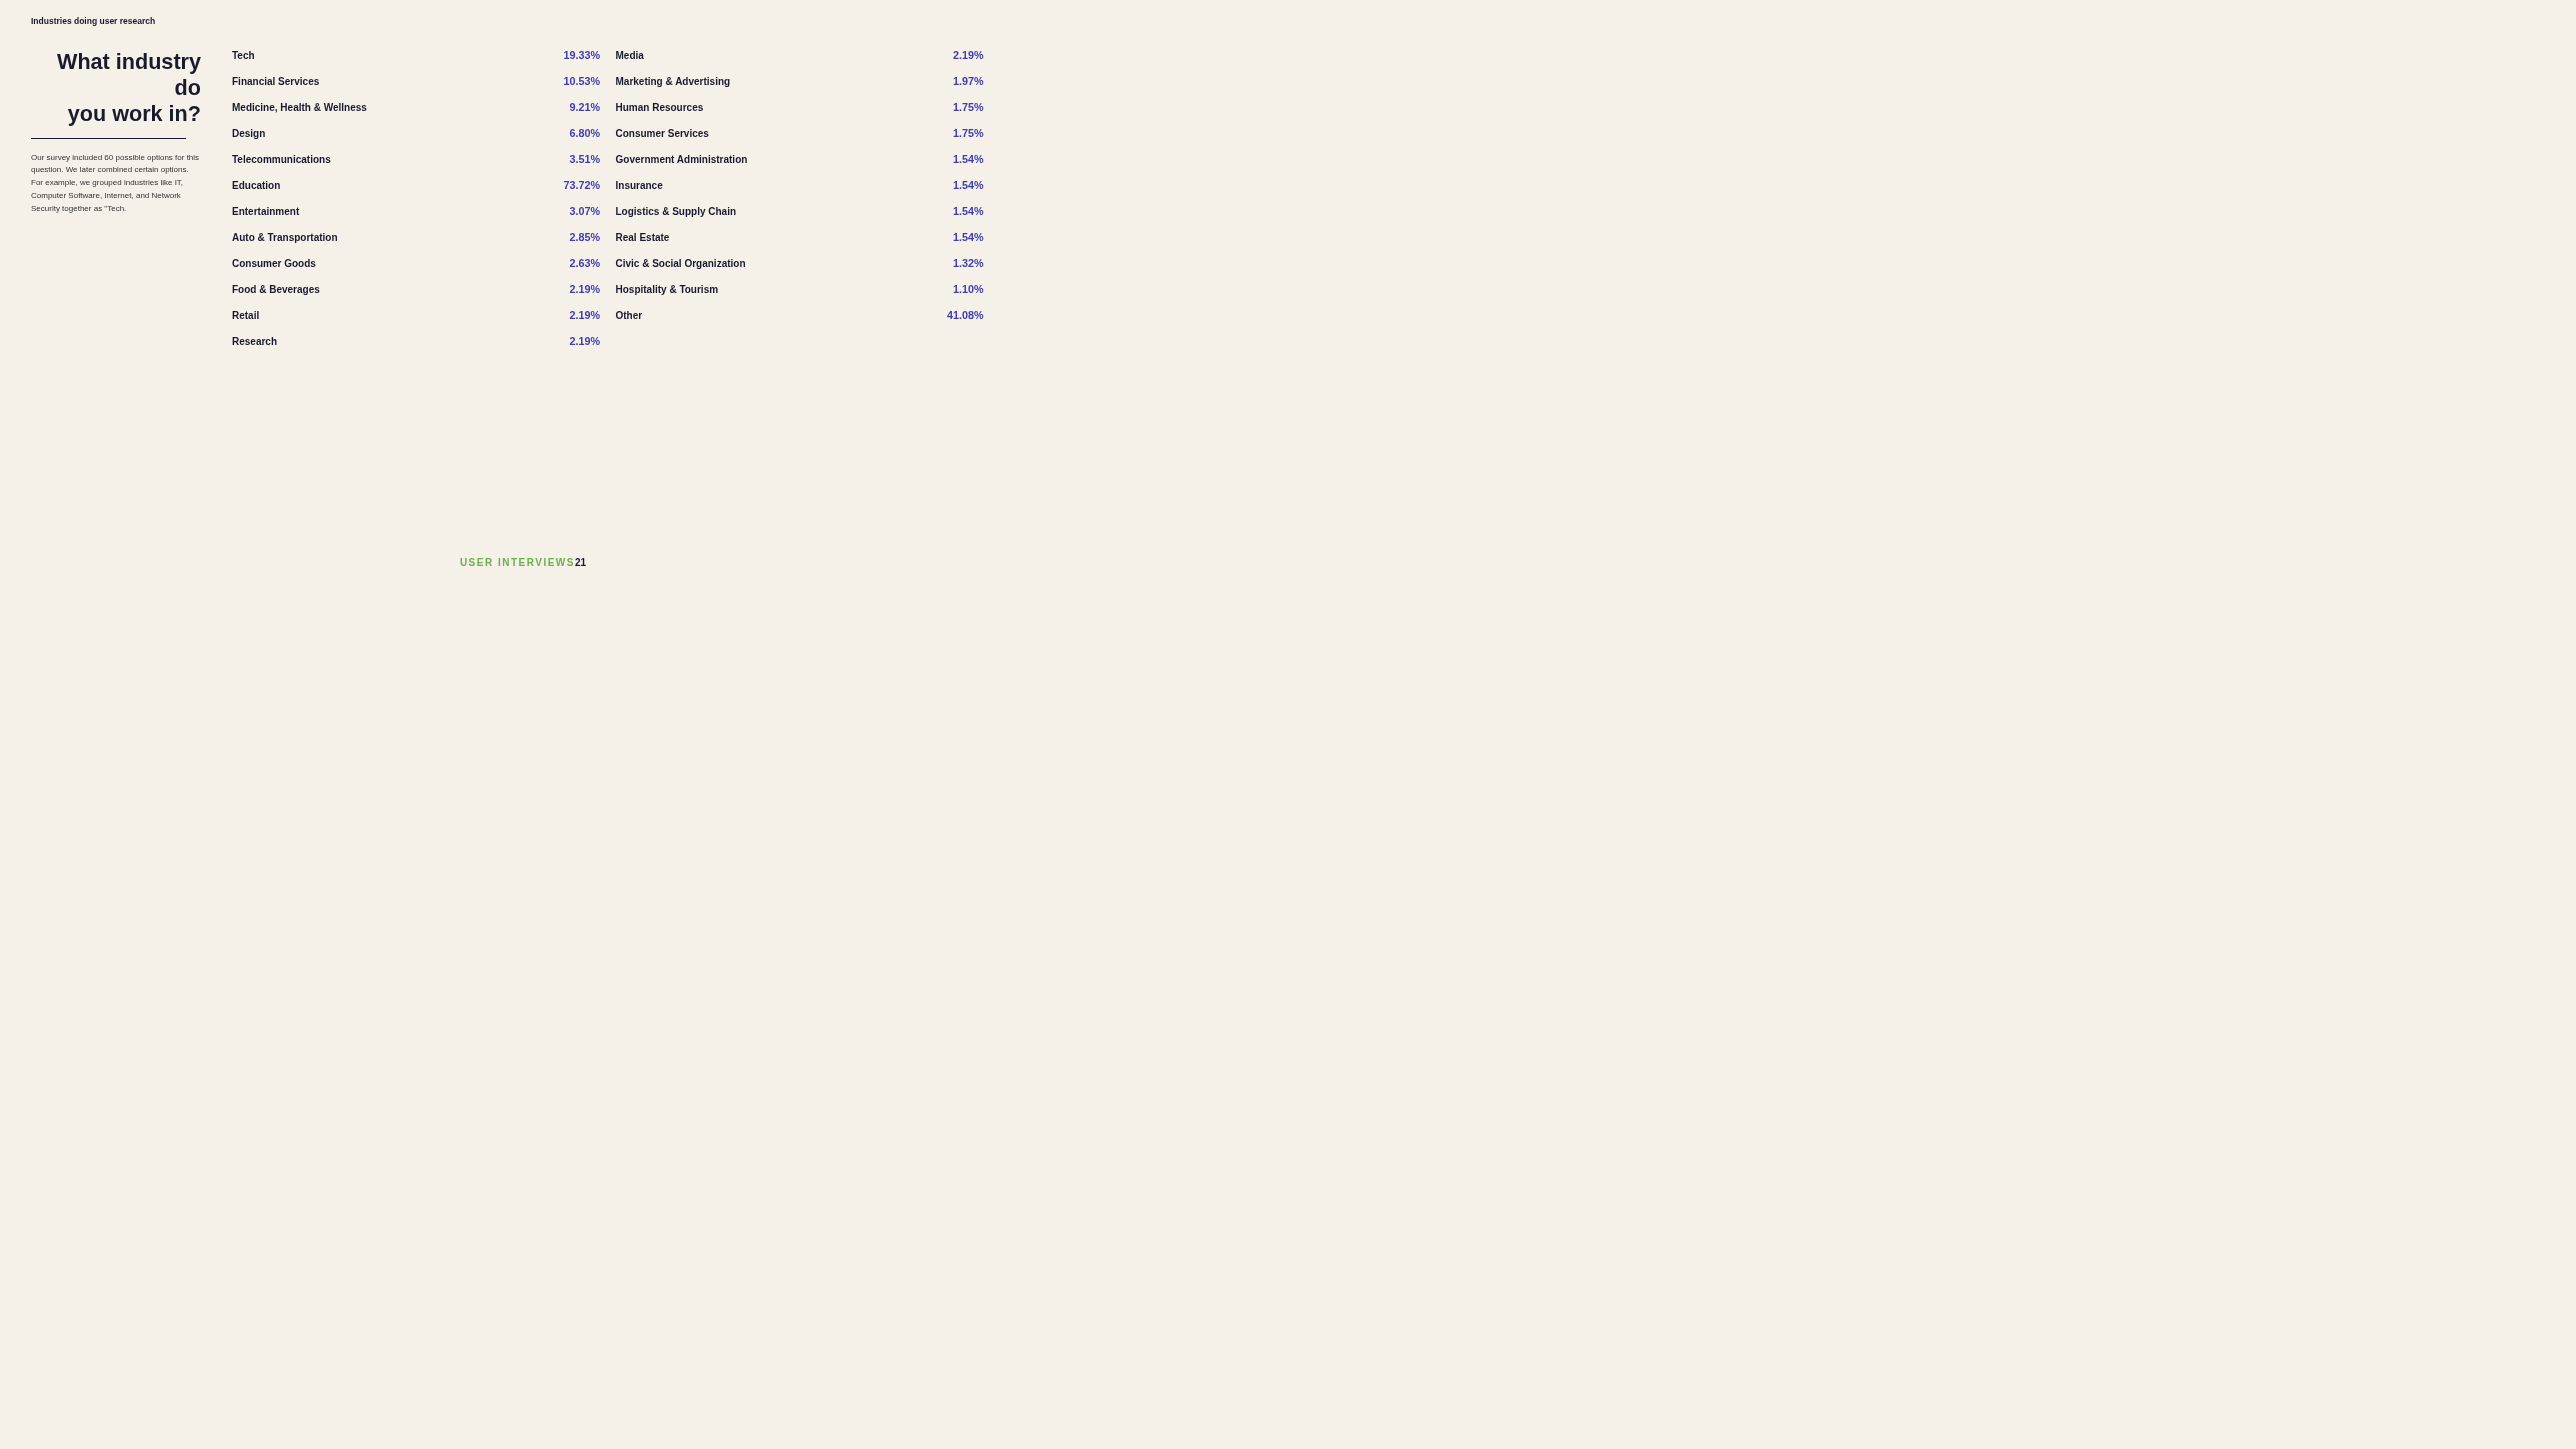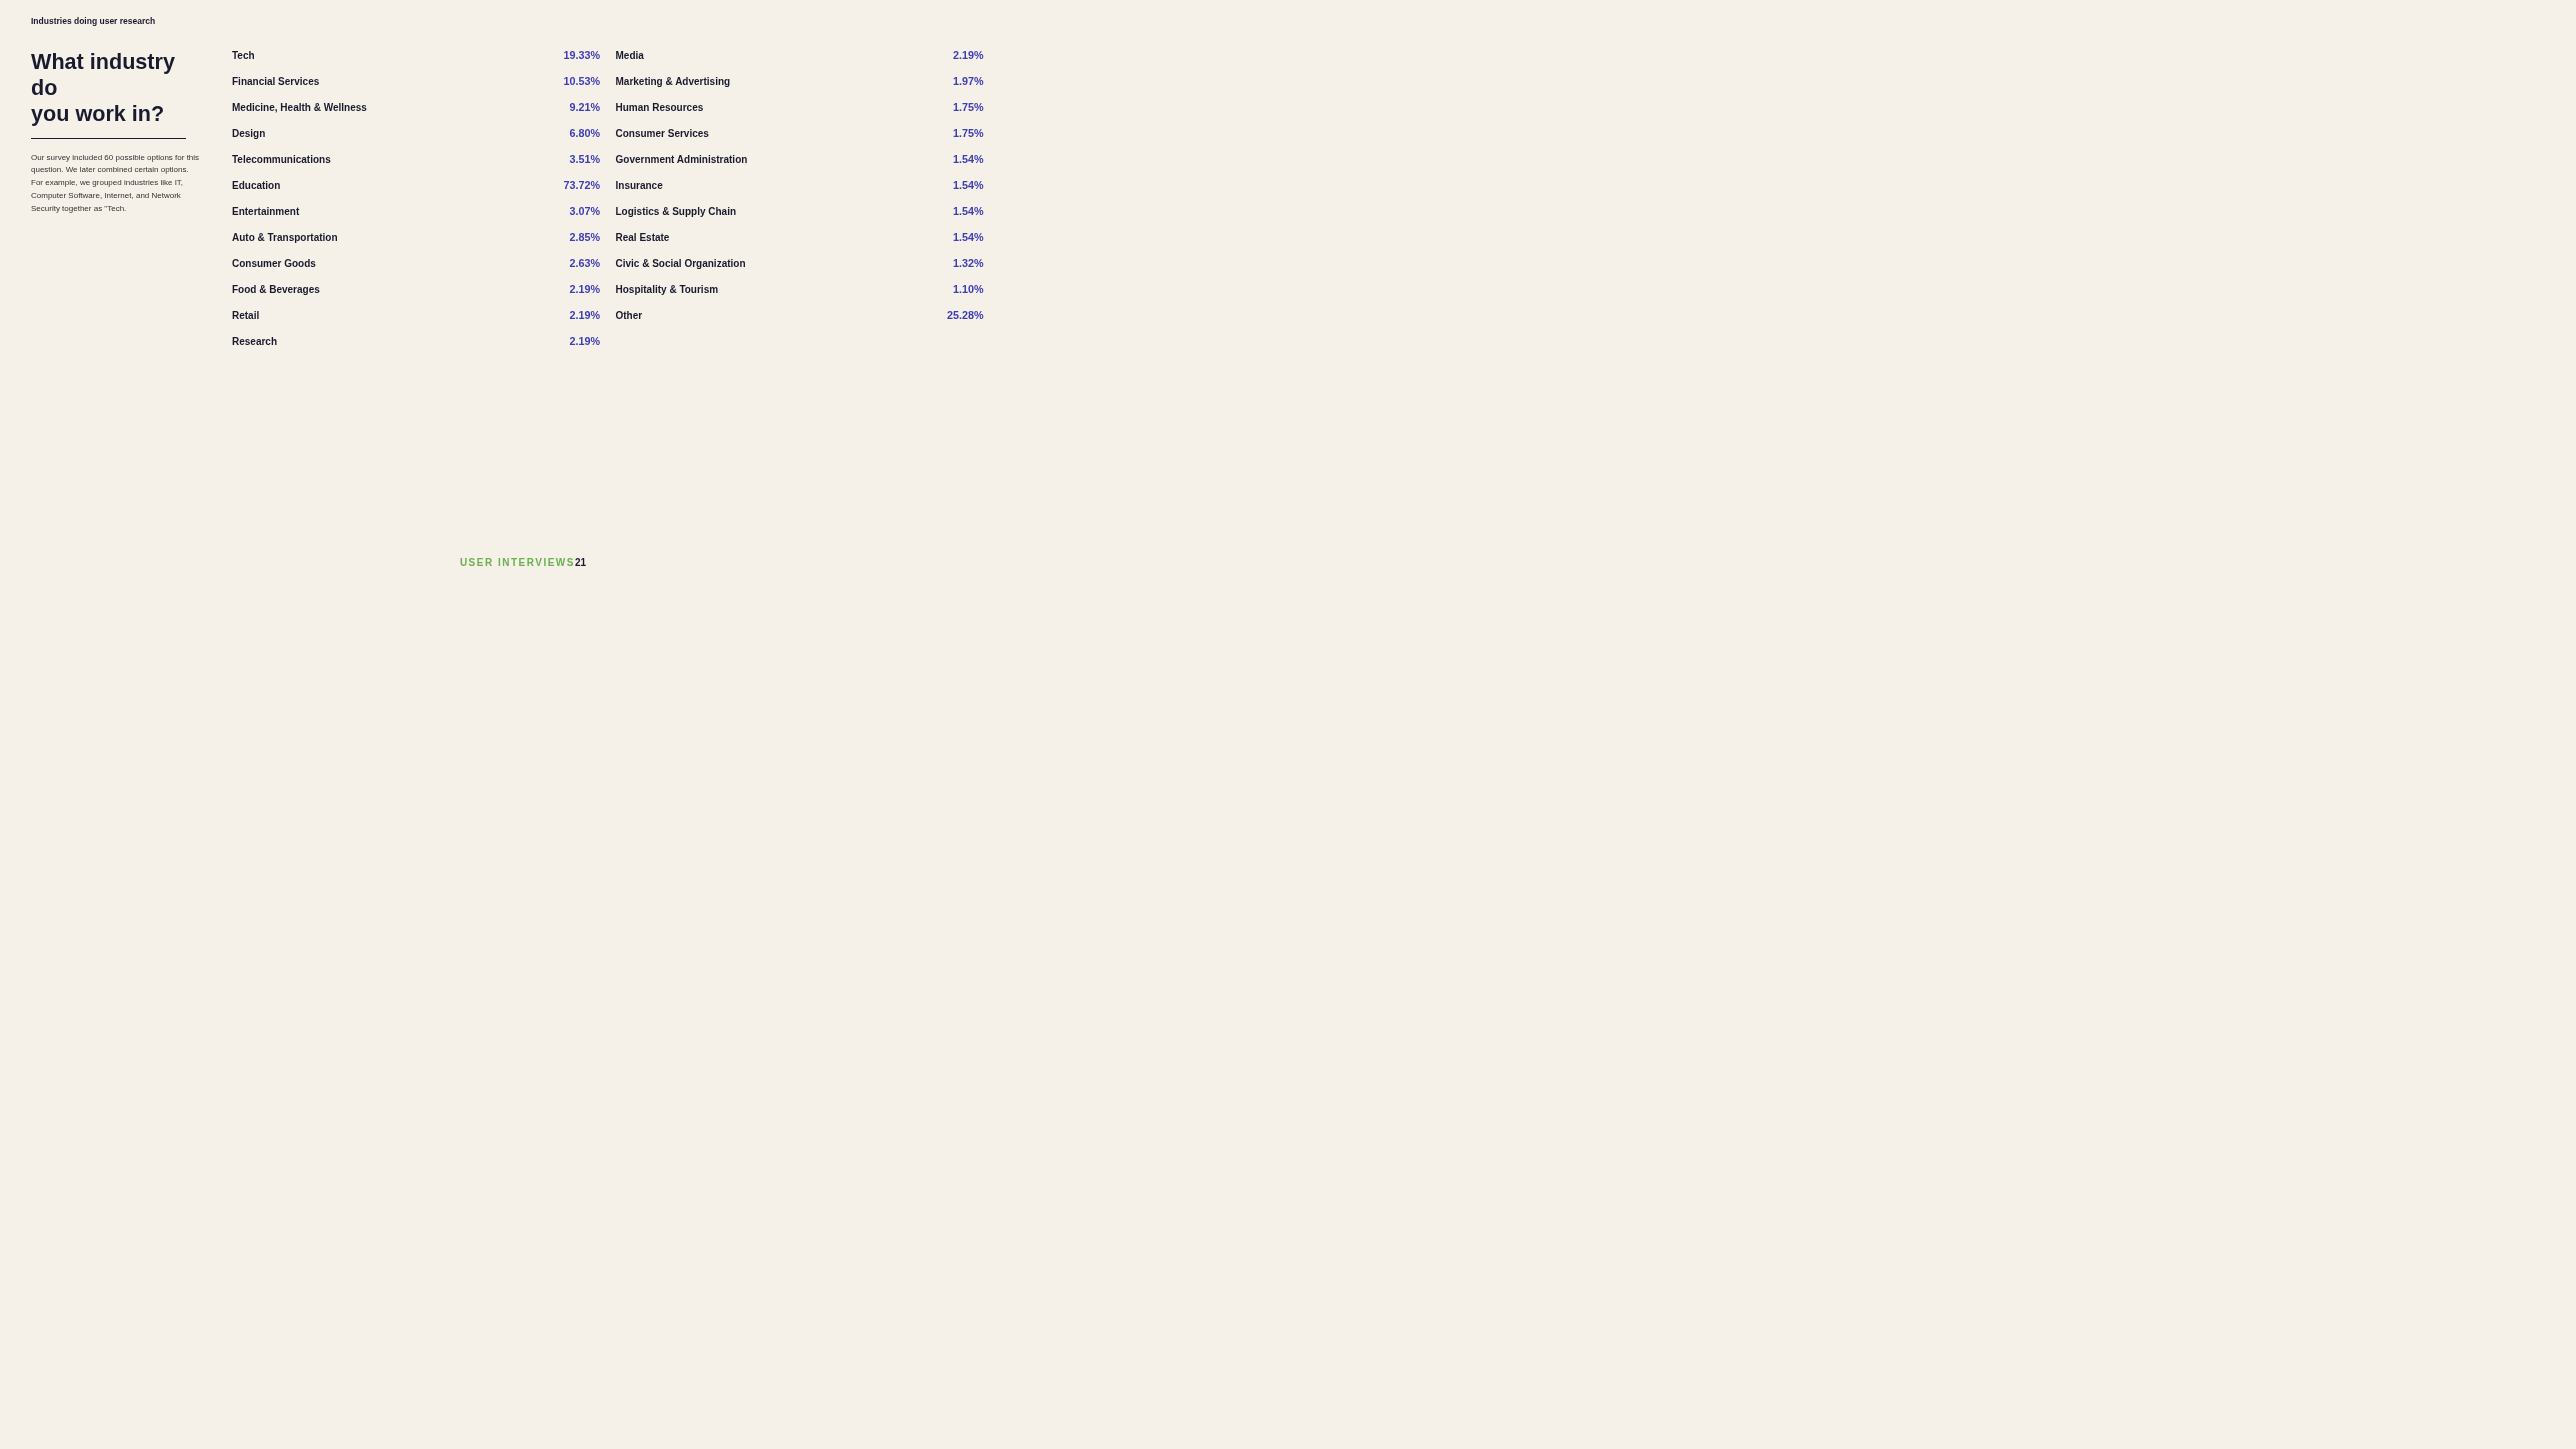--- a/index.html
+++ b/index.html
@@ -42,20 +42,21 @@
       flex-shrink: 0;
       padding-top: 7.7px;
     }
 
     .main-heading {
       font-size: 21.6px;
       font-weight: 800;
       color: #1a1a2e;
       line-height: 1.2;
       margin-bottom: 10.8px;
+      text-align: right;
     }
 
     .divider {
       width: 155px;
       height: 1.5px;
       background-color: #1a1a2e;
       margin-bottom: 12.4px;
     }
 
     .description {
@@ -223,21 +224,21 @@
           <div class="industry-row">
             <span class="industry-name">Civic &amp; Social Organization</span>
             <span class="industry-pct">1.32%</span>
           </div>
           <div class="industry-row">
             <span class="industry-name">Hospitality &amp; Tourism</span>
             <span class="industry-pct">1.10%</span>
           </div>
           <div class="industry-row">
             <span class="industry-name">Other</span>
-            <span class="industry-pct">25.28%</span>
+            <span class="industry-pct">41.08%</span>
           </div>
         </div>
     </div>
   </div>
 
   <div class="footer">
     <div class="brand-label">USER INTERVIEWS</div>
     <div class="page-number">21</div>
   </div>
 </div>

